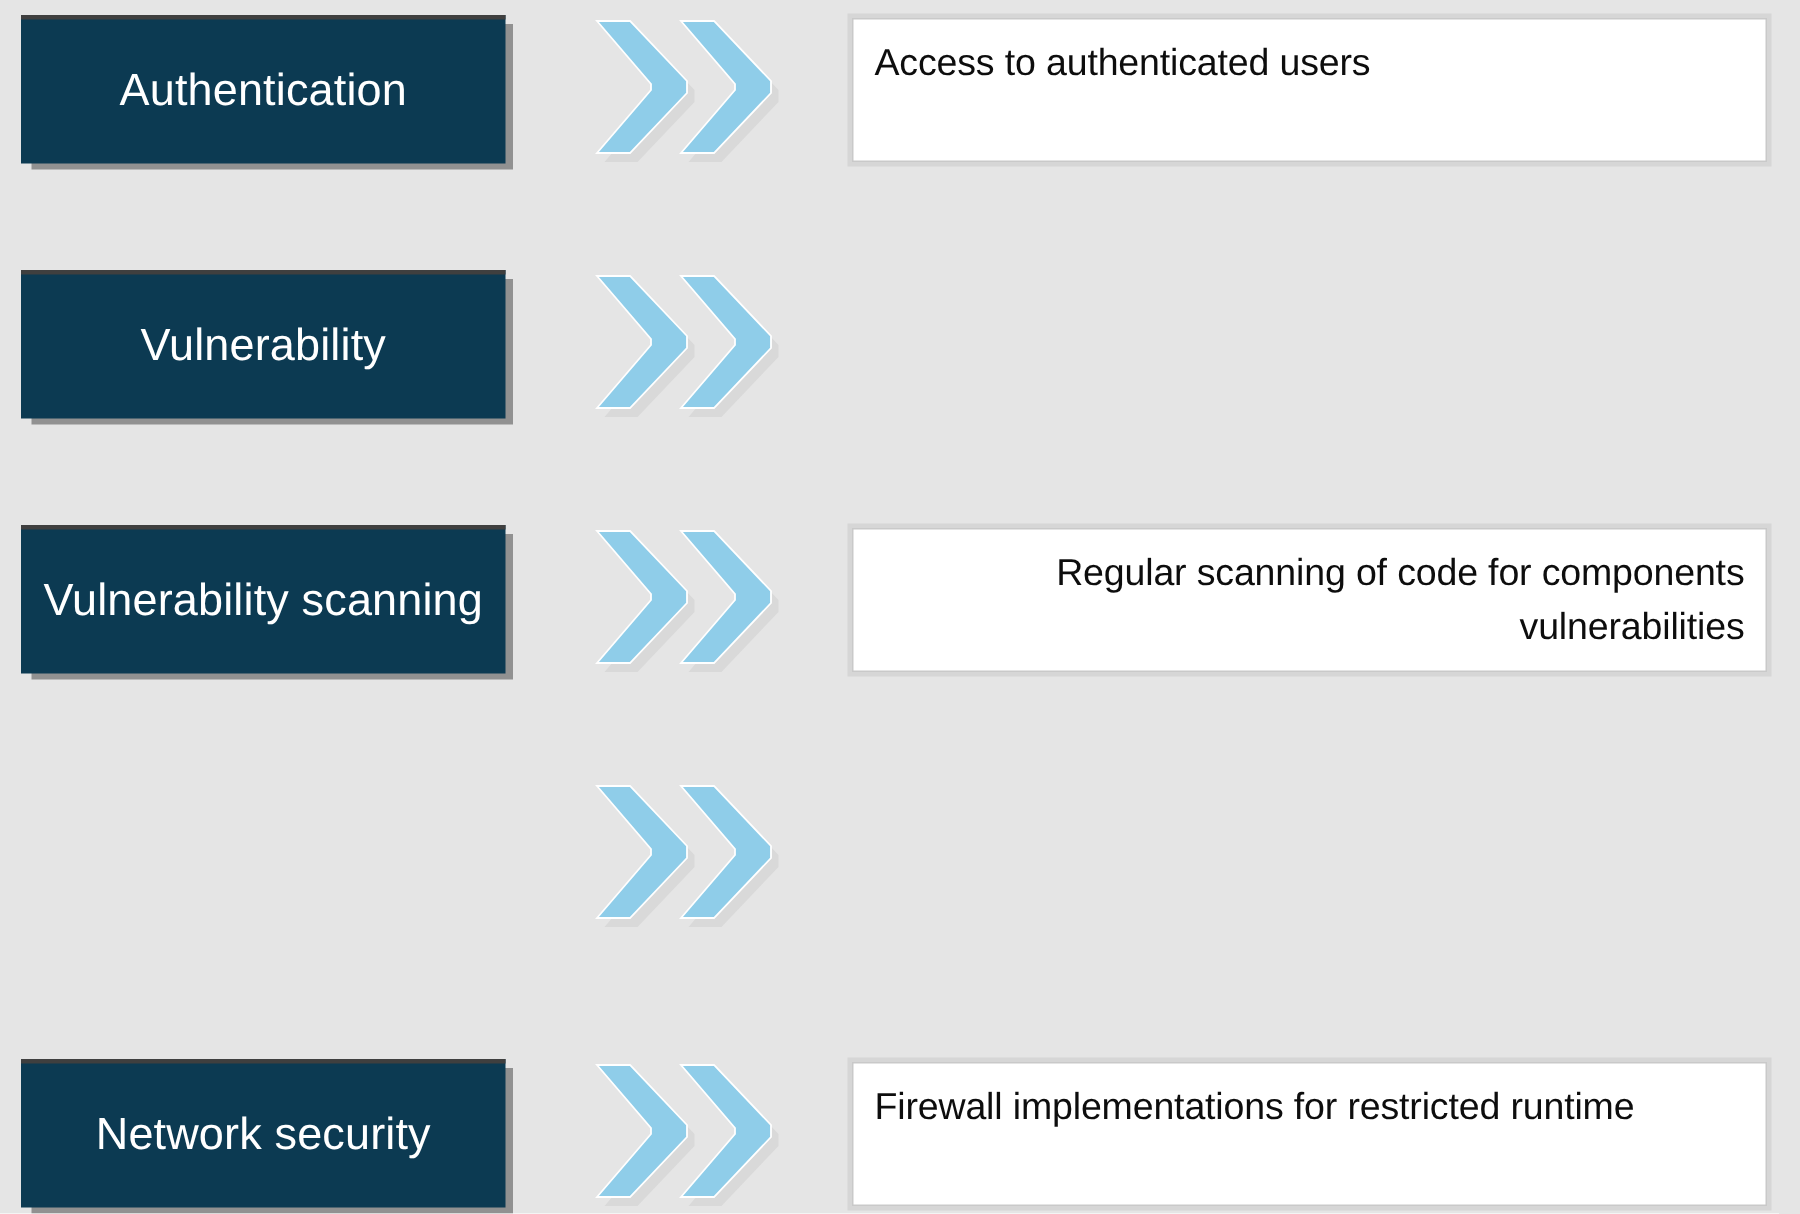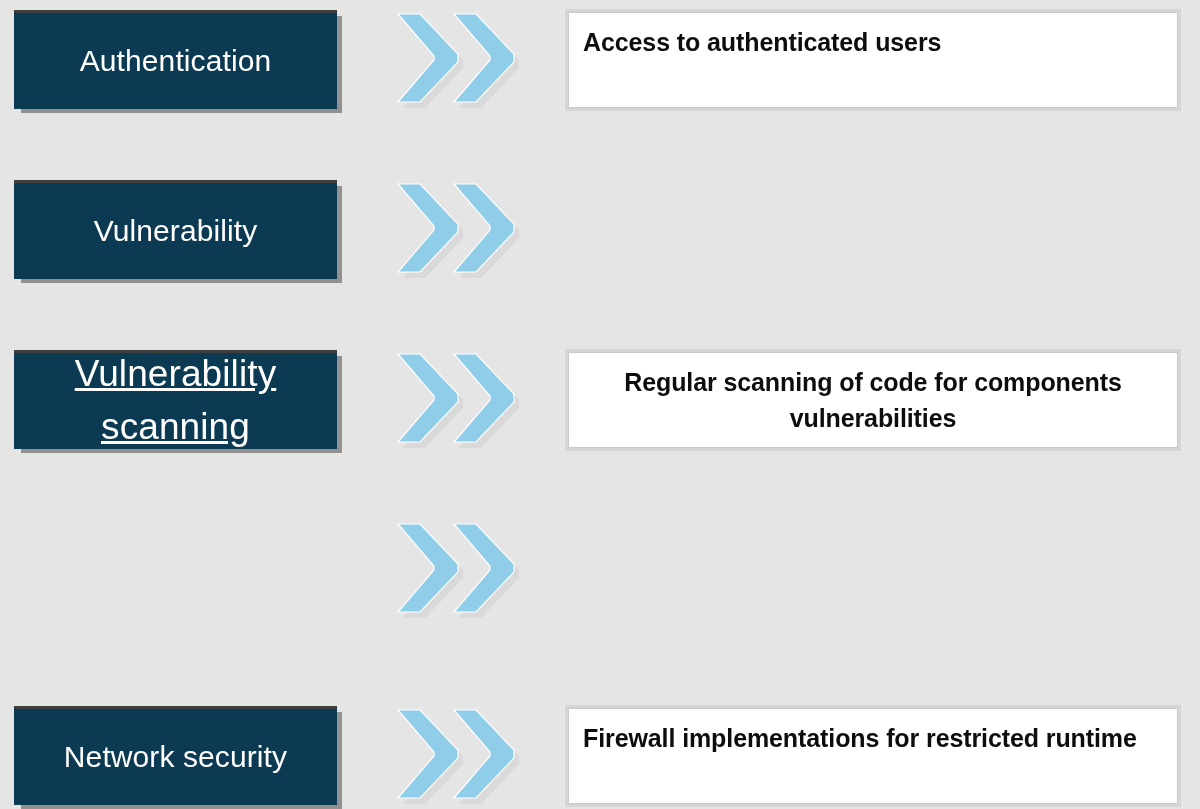--- a/index.html
+++ b/index.html
@@ -50,22 +50,21 @@
   .label-box .label-text {
     color: #ffffff;
     font-size: 30px;
     line-height: 1.42;
     text-align: center;
     font-weight: 400;
     letter-spacing: 0.1px;
     white-space: pre-line;
   }
   .label-box.two-line .label-text {
-    font-size: 37px;
-    text-decoration: underline;
+    font-size: 30px;
   }
 
   
   .chevron-wrap {
     position: absolute;
     left: 396px;
     top: 14px;
     width: 126px;
     height: 92px;
   }
@@ -89,22 +88,22 @@
     outline-offset: 0px;
     box-sizing: border-box;
     display: flex;
     align-items: flex-start;
     padding: 12px 14px 0 14px;
   }
   .desc-box .desc-text {
     color: #0d0d0d;
     font-size: 25px;
     line-height: 1.42;
-    font-weight: 700;
-    text-align: center;
+    font-weight: 400;
+    text-align: right;
     letter-spacing: -0.1px;
     white-space: pre-wrap;
   }
 </style>
 </head>
 <body>
 
 <div id="diagram">
     <div class="row" style="top: 0px;">
       <div class="label-box">

